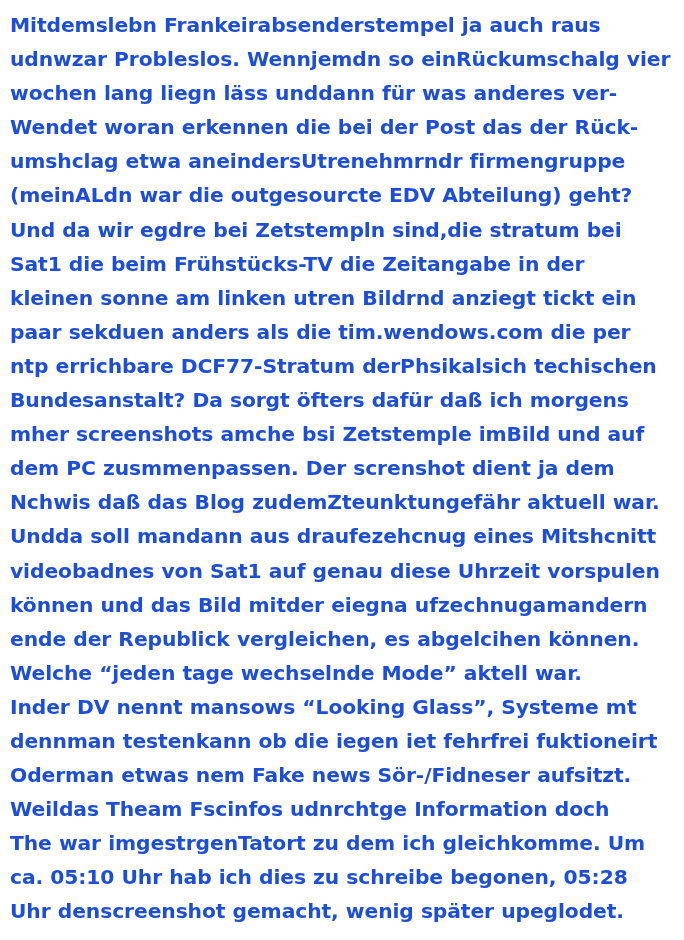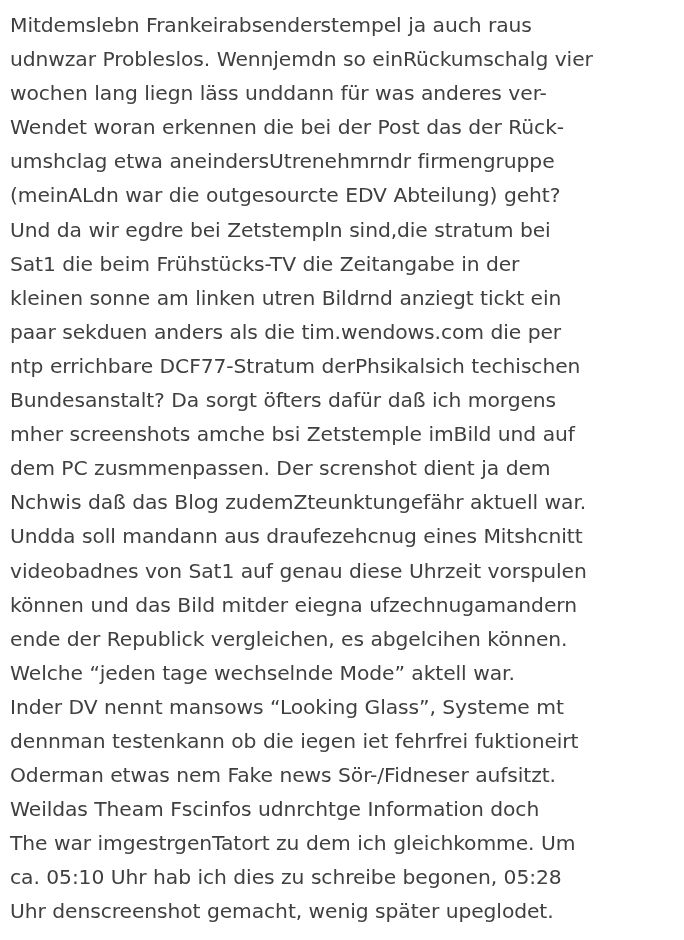--- a/index.html
+++ b/index.html
@@ -17,25 +17,25 @@
     box-sizing: border-box;
     width: 684px;
     height: 940px;
     padding: 8px 8px 0 10px;
     background: #ffffff;
   }
   .body-text {
     font-family: "DejaVu Sans", sans-serif;
     font-size: 20.3px;
     line-height: 34.1px;
-    color: #404040;
+    color: #1d4ed8;
     letter-spacing: -0.1px;
     white-space: pre-wrap;
     word-spacing: 0.2px;
-    font-weight: 400;
+    font-weight: 700;
     text-align: left;
   }
 </style>
 </head>
 <body>
 
 <div class="page">
   <div class="body-text">Mitdemslebn Frankeirabsenderstempel ja auch raus
 udnwzar Probleslos. Wennjemdn so einRückumschalg vier
 wochen lang liegn läss unddann für was anderes ver-

